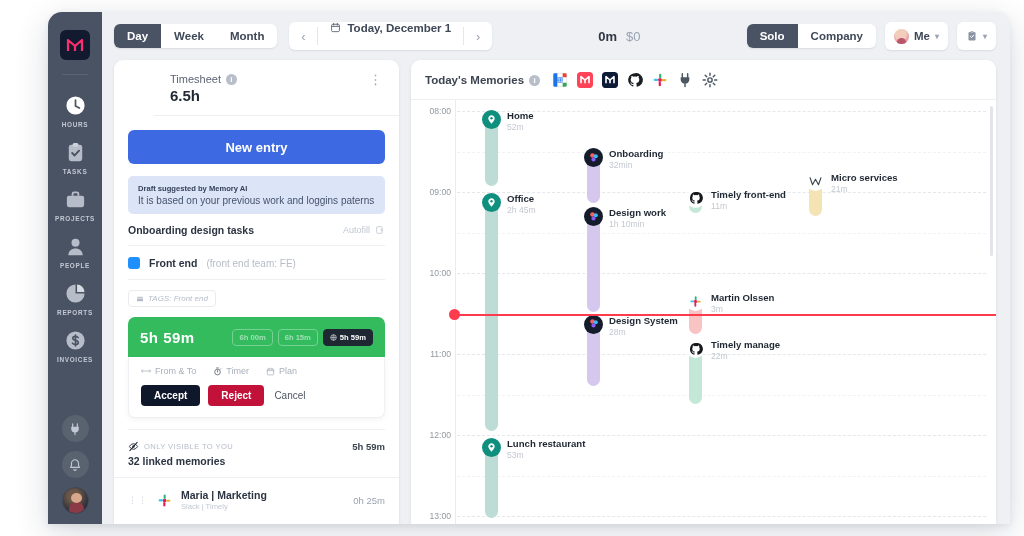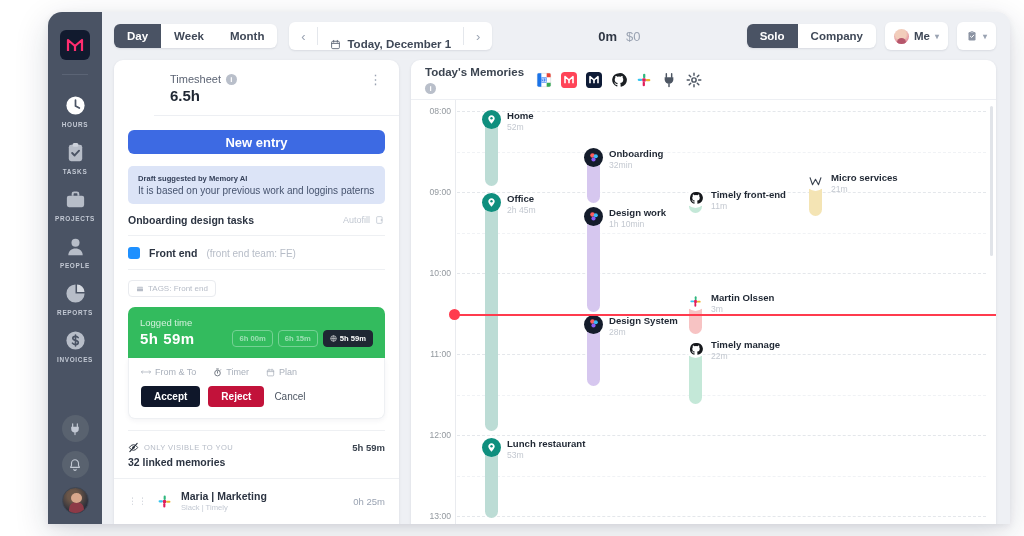--- a/index.html
+++ b/index.html
@@ -96,21 +96,21 @@
   .navgrp {
     display: flex; align-items: center; background: #fff; border-radius: 6px;
     margin-left: 12px; box-shadow: 0 1px 2px rgba(30,40,70,.10); overflow: hidden;
   }
   .navgrp .arrow {
     width: 28px; height: 28px; display: flex; align-items: center; justify-content: center;
     color: #9aa3b2; font-size: 13px; cursor: pointer;
   }
   .navgrp .divline { width: 1px; height: 18px; background: #e4e7ec; }
   .navdate {
-    display: flex; align-items: flex-end; gap: 6px;
+    display: flex; align-items: flex-start; gap: 6px;
     padding: 0 12px; height: 28px;
     font-size: 11.5px; font-weight: 700; color: #3f4857; cursor: pointer;
   }
   .topmid { flex: 1; display: flex; align-items: center; justify-content: center; gap: 9px; }
   .tm-time { font-size: 13px; font-weight: 700; color: #2f3744; }
   .tm-money { font-size: 13px; font-weight: 400; color: #9aa3b2; }
   .pill {
     display: flex; align-items: center; gap: 5px;
     background: #fff; border-radius: 6px; height: 28px; padding: 0 9px;
     margin-left: 9px; box-shadow: 0 1px 2px rgba(30,40,70,.10);
@@ -171,21 +171,21 @@
 
   .proj-row { margin: 0 14px; padding: 11px 0 10px; border-bottom: 1px solid #eef0f3; display: flex; align-items: center; gap: 9px; }
   .swatch { width: 12px; height: 12px; border-radius: 3px; background: #1e90ff; }
   .proj-name { font-size: 10.5px; font-weight: 700; color: #2c3442; }
   .proj-meta { font-size: 10px; color: #b6bcc7; font-weight: 400; }
 
   .tags-row { margin: 9px 14px 10px; }
   .tag-chip {
     display: inline-flex; align-items: flex-end; gap: 4px;
     border: 1px solid #e9ebef; border-radius: 4px;
-    padding: 3px 7px; font-size: 8px; color: #b6bcc7;
+    padding: 3px 7px; font-size: 8px; color: #b6bcc7; font-style: italic;
   }
 
   .logged {
     margin: 0 14px; border-radius: 7px 7px 0 0;
     background: #33bb5e; padding: 10px 12px 11px;
   }
   .logged-l { font-size: 9.5px; color: #d3f1dd; }
   .logged-row { display: flex; align-items: center; justify-content: space-between; margin-top: 2px; }
   .logged-v { font-size: 15px; font-weight: 700; color: #fff; letter-spacing: .5px; }
   .chips { display: flex; gap: 5px; }
@@ -230,21 +230,21 @@
   
   #memories {
     flex: 1; background: #fff; border-radius: 9px 9px 0 0;
     box-shadow: 0 1px 3px rgba(30,40,70,.10);
     display: flex; flex-direction: column; overflow: hidden; min-width: 0;
   }
   .mem-head {
     height: 40px; flex: 0 0 40px; border-bottom: 1px solid #edeff3;
     display: flex; align-items: center; padding: 0 14px; gap: 12px;
   }
-  .mem-title { font-size: 11.5px; font-weight: 700; color: #3b4450; display: flex; align-items: flex-start; gap: 5px; flex-direction: column; }
+  .mem-title { font-size: 11.5px; font-weight: 700; color: #3b4450; display: flex; align-items: flex-end; gap: 5px; }
   .mem-seg { margin: 0 auto; }
   .integrations { display: flex; align-items: center; gap: 9px; }
   .intico { width: 16px; height: 16px; border-radius: 3px; display: block; cursor: pointer; }
 
   
   .tl-wrap { flex: 1; position: relative; overflow: hidden; }
   .tl-hour {
     position: absolute; left: 0; width: 40px; text-align: right;
     font-size: 8.6px; color: #93999f; transform: translateY(-50%);
   }
@@ -450,21 +450,20 @@
             <span class="tag-chip">
               <svg width="8" height="8" viewBox="0 0 24 24">
                 <rect x="3" y="5" width="18" height="14" rx="2" fill="#b6bcc7"></rect>
                 <path d="M3 9.5h18" stroke="#fff" stroke-width="2"></path>
               </svg>
               <span>TAGS: Front end</span>
             </span>
           </div>
 
           <div class="logged">
-            <div class="logged-l">Logged time</div>
             <div class="logged-row">
               <div class="logged-v">5h  59m</div>
               <div class="chips">
                 <span class="chip">6h 00m</span>
                 <span class="chip">6h 15m</span>
                 <span class="chip dark">
                   <svg width="7" height="7" viewBox="0 0 24 24">
                     <circle cx="12" cy="12" r="9.5" fill="none" stroke="#fff" stroke-width="2"></circle>
                     <path d="M2.5 12h19M12 2.5c3 3.4 3 15.6 0 19M12 2.5c-3 3.4-3 15.6 0 19" stroke="#fff" stroke-width="1.6" fill="none"></path>
                   </svg>

